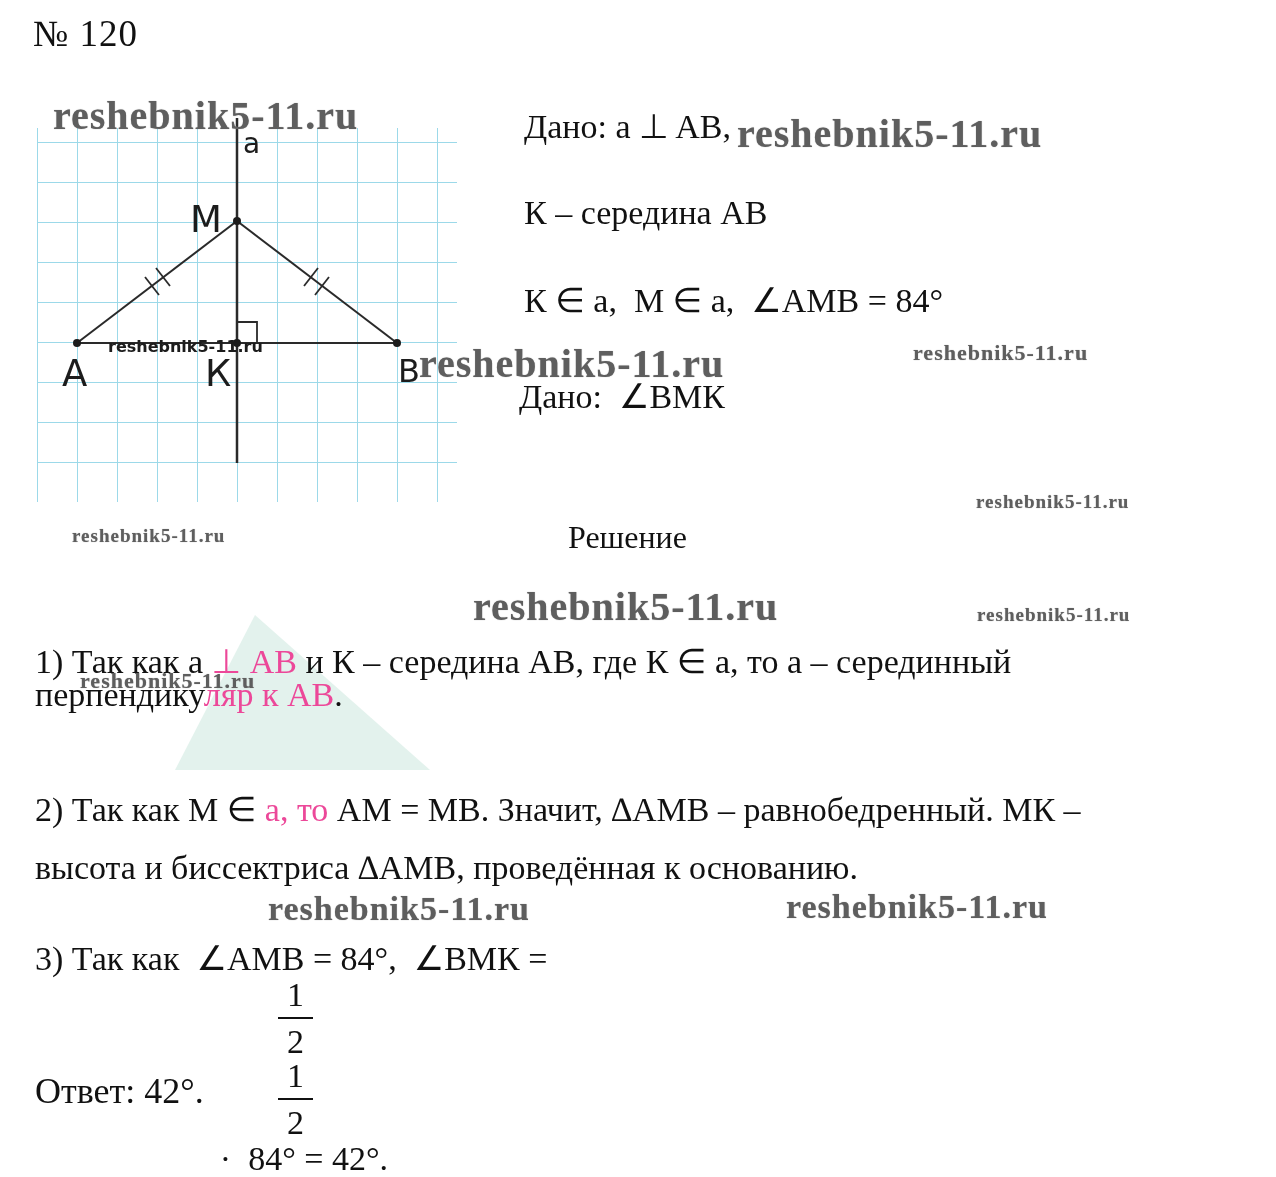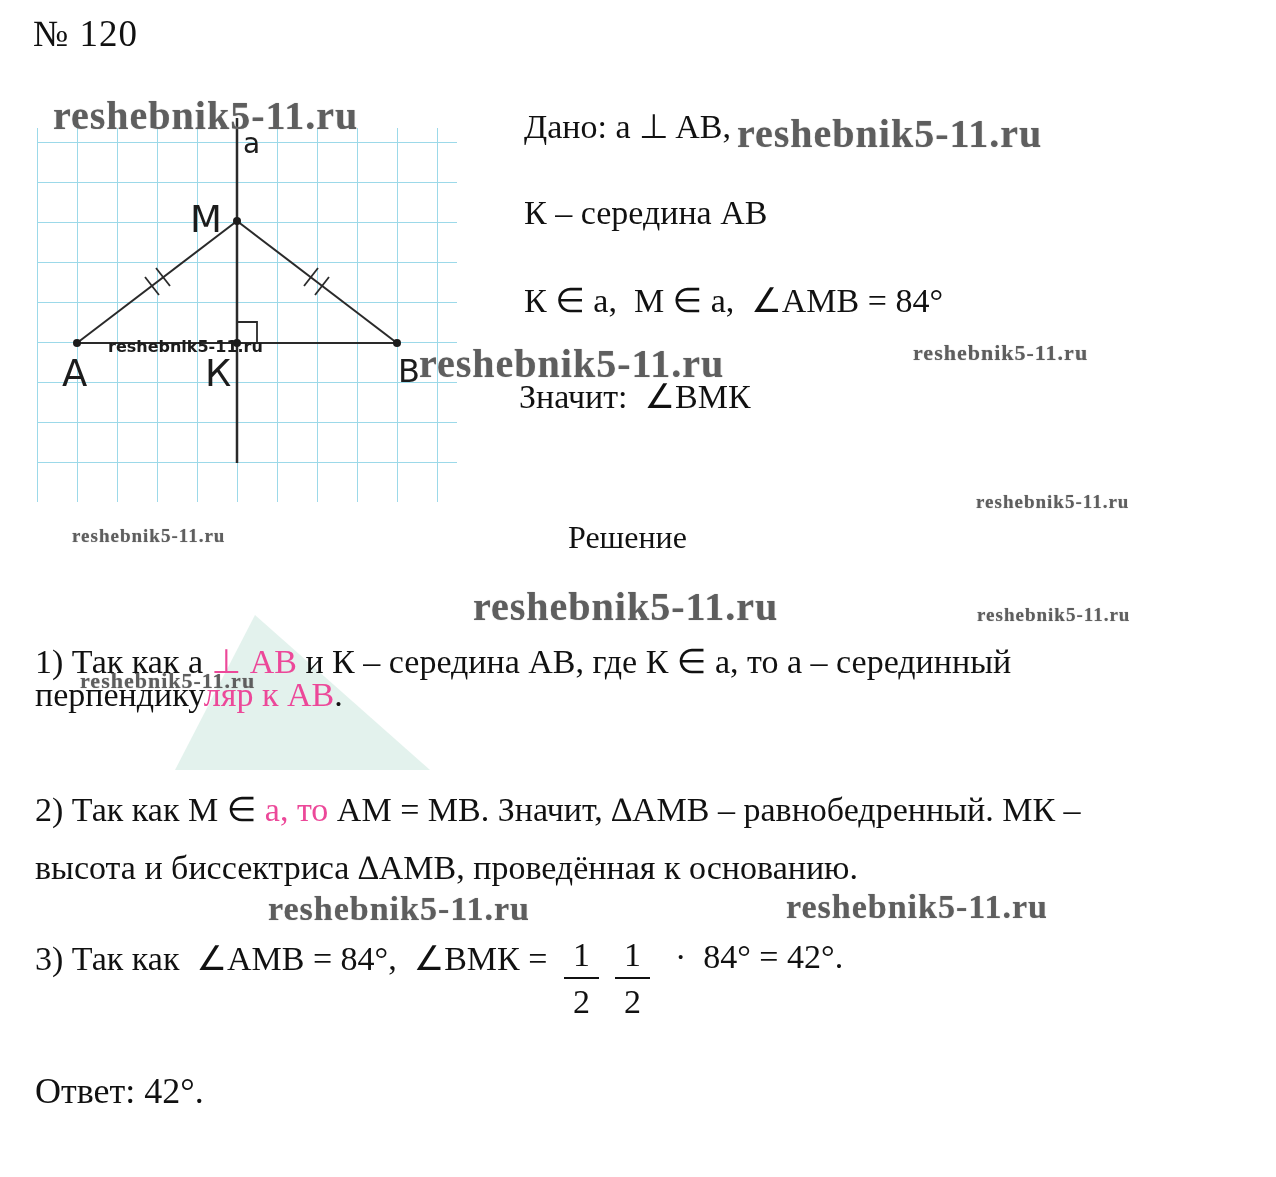--- a/index.html
+++ b/index.html
@@ -35,21 +35,21 @@
 
   
   .given-line{left:524px;font-size:34px;white-space:pre-wrap;}
 
   
   .sol-heading{left:568px;top:519px;font-size:32px;}
   .teal{color:#ec4899;}
   .teal-shape{left:170px;top:600px;pointer-events:none;}
 
   .step{left:35px;font-size:34px;white-space:pre-wrap;}
-  .step3{display:flex;align-items:flex-start;white-space:pre-wrap;}
+  .step3{display:flex;align-items:center;white-space:pre-wrap;flex-direction:column;}
   .frac{display:inline-flex;flex-direction:column;align-items:center;margin:0 8px;line-height:1;}
   .frac .num{padding:0 9px 5px;border-bottom:2px solid #111;}
   .frac .den{padding-top:6px;}
   .answer{left:35px;top:1070px;font-size:36px;}
 </style>
 </head>
 <body>
 
 <div class="abs problem-number">№ 120</div>
 
@@ -101,21 +101,21 @@
 <div class="abs wm wm-19" style="left:72px;top:525px;">reshebnik5-11.ru</div>
 <div class="abs wm wm-40" style="left:473px;top:583px;">reshebnik5-11.ru</div>
 <div class="abs wm wm-19" style="left:977px;top:604px;">reshebnik5-11.ru</div>
 <div class="abs wm wm-22" style="left:80px;top:668px;">reshebnik5-11.ru</div>
 <div class="abs wm wm-34" style="left:268px;top:890px;">reshebnik5-11.ru</div>
 <div class="abs wm wm-34" style="left:786px;top:888px;">reshebnik5-11.ru</div>
 
 <div class="abs given-line" style="top:106px;">Дано: a ⊥ AB,</div>
 <div class="abs given-line" style="top:194px;">К – середина АВ</div>
 <div class="abs given-line" style="top:280px;">К ∈ a,  М ∈ a,  ∠АМВ = 84°</div>
-<div class="abs given-line" style="left:519px;top:376px;">Значит:  ∠ВМК</div>
+<div class="abs given-line" style="left:519px;top:376px;">Дано:  ∠ВМК</div>
 
 <div class="abs sol-heading">Решение</div>
 
 <div class="abs step" style="top:641px;"><span>1) Так как a </span><span class="teal">⊥ АВ</span><span> и К – середина АВ, где К ∈ a, то a – серединный</span></div>
 <div class="abs step" style="top:676px;"><span>перпендику</span><span class="teal">ляр к АВ</span><span>.</span></div>
 
 <div class="abs step" style="top:789px;text-align:right;"><span>2) Так как М ∈ </span><span class="teal">a, то</span><span> АМ = МВ. Значит, ∆АМВ – равнобедренный. МК –</span></div>
 <div class="abs step" style="top:849px;">высота и биссектриса ∆АМВ, проведённая к основанию.</div>
 
 <div class="abs step step3" style="top:938px;">

